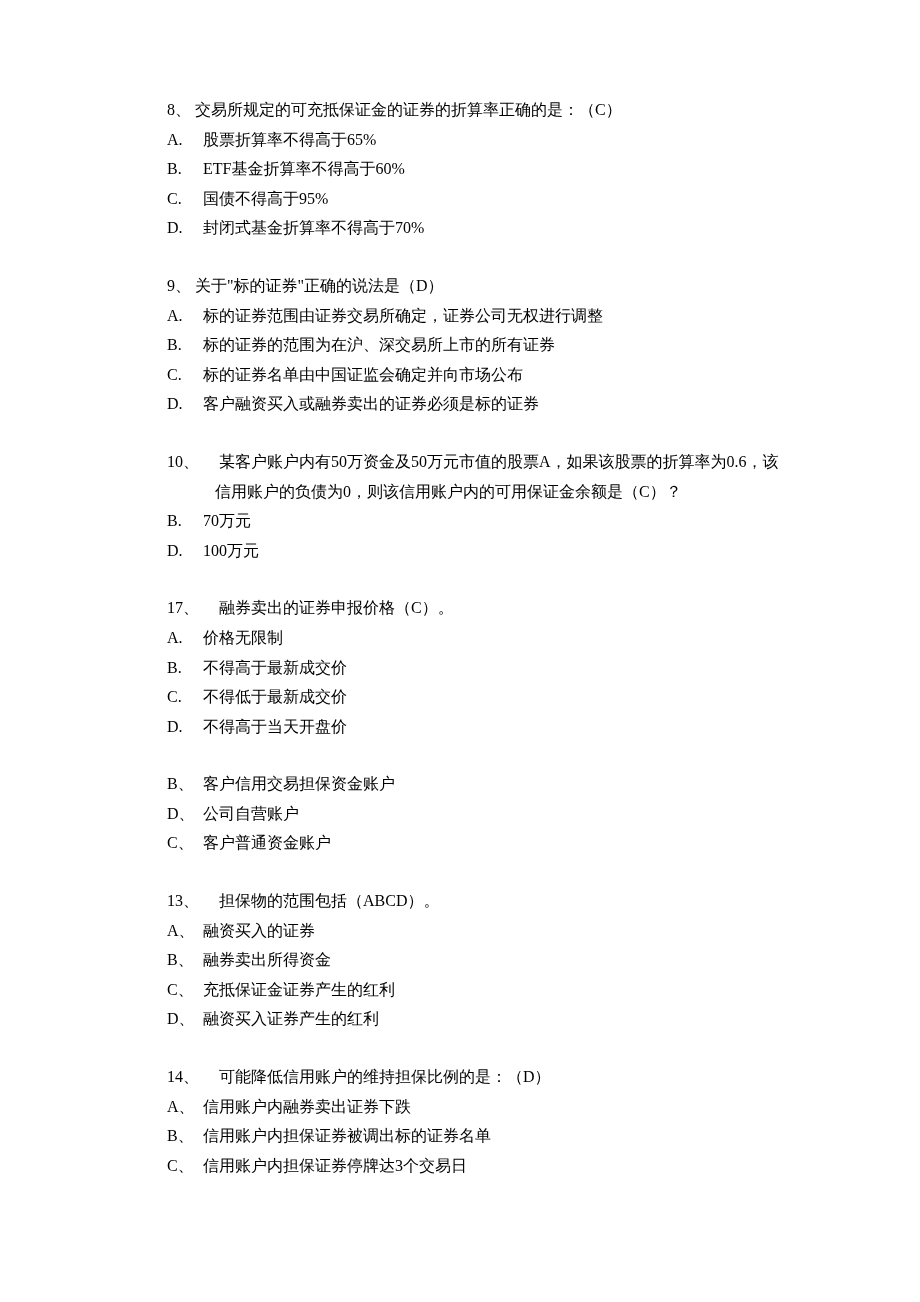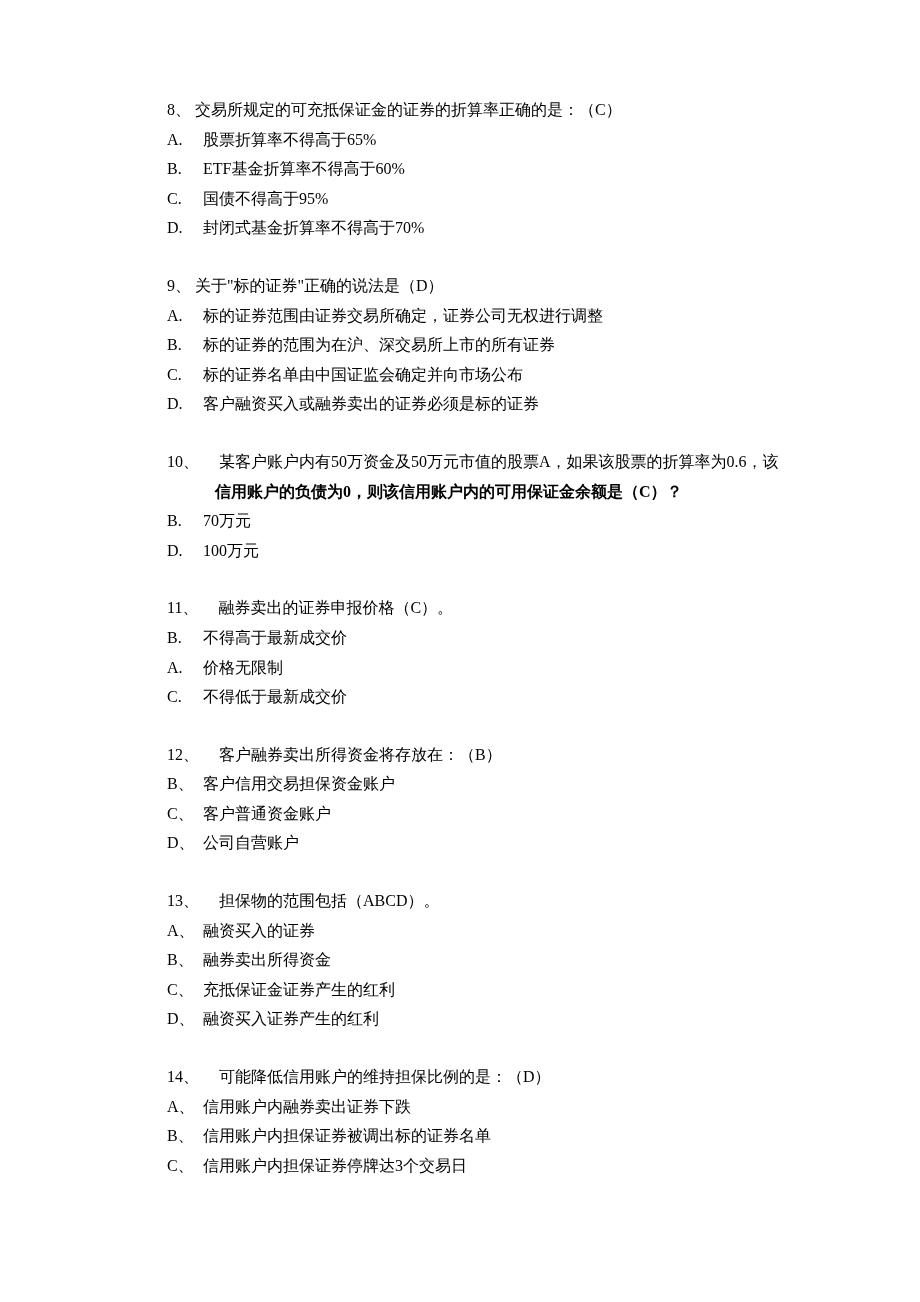--- a/index.html
+++ b/index.html
@@ -25,21 +25,20 @@
     }
     .opt {
       display: block;
     }
     .opt-letter {
       display: inline-block;
       min-width: 36px;
     }
     .q-continuation {
       padding-left: 48px;
-      font-weight: bold;
     }
   </style>
 </head>
 <body>
 
 <div class="question">
   <span class="q-line"><span class="q-num">8、</span> <span>交易所规定的可充抵保证金的证券的折算率正确的是：（C）</span></span>
   <span class="opt"><span class="opt-letter">A.</span><span>股票折算率不得高于65%</span></span>
   <span class="opt"><span class="opt-letter">B.</span><span>ETF基金折算率不得高于60%</span></span>
   <span class="opt"><span class="opt-letter">C.</span><span>国债不得高于95%</span></span>
@@ -55,31 +54,31 @@
 </div>
 
 <div class="question">
   <span class="q-line"><span class="q-num">10、</span>&nbsp;&nbsp;&nbsp;&nbsp;&nbsp;<span>某客户账户内有50万资金及50万元市值的股票A，如果该股票的折算率为0.6，该</span></span>
   <span class="q-line q-continuation">信用账户的负债为0，则该信用账户内的可用保证金余额是（C）？</span>
   <span class="opt"><span class="opt-letter">B.</span><span>70万元</span></span>
   <span class="opt"><span class="opt-letter">D.</span><span>100万元</span></span>
 </div>
 
 <div class="question">
-  <span class="q-line"><span class="q-num">11、</span>&nbsp;&nbsp;&nbsp;&nbsp;&nbsp;<span>融券卖出的证券申报价格（C）。</span></span>
+  <span class="q-line"><span class="q-num">17、</span>&nbsp;&nbsp;&nbsp;&nbsp;&nbsp;<span>融券卖出的证券申报价格（C）。</span></span>
+  <span class="opt"><span class="opt-letter">A.</span><span>价格无限制</span></span>
   <span class="opt"><span class="opt-letter">B.</span><span>不得高于最新成交价</span></span>
-  <span class="opt"><span class="opt-letter">A.</span><span>价格无限制</span></span>
   <span class="opt"><span class="opt-letter">C.</span><span>不得低于最新成交价</span></span>
+  <span class="opt"><span class="opt-letter">D.</span><span>不得高于当天开盘价</span></span>
 </div>
 
 <div class="question">
-  <span class="q-line"><span class="q-num">12、</span>&nbsp;&nbsp;&nbsp;&nbsp;&nbsp;<span>客户融券卖出所得资金将存放在：（B）</span></span>
   <span class="opt"><span class="opt-letter">B、</span><span>客户信用交易担保资金账户</span></span>
+  <span class="opt"><span class="opt-letter">D、</span><span>公司自营账户</span></span>
   <span class="opt"><span class="opt-letter">C、</span><span>客户普通资金账户</span></span>
-  <span class="opt"><span class="opt-letter">D、</span><span>公司自营账户</span></span>
 </div>
 
 <div class="question">
   <span class="q-line"><span class="q-num">13、</span>&nbsp;&nbsp;&nbsp;&nbsp;&nbsp;<span>担保物的范围包括（ABCD）。</span></span>
   <span class="opt"><span class="opt-letter">A、</span><span>融资买入的证券</span></span>
   <span class="opt"><span class="opt-letter">B、</span><span>融券卖出所得资金</span></span>
   <span class="opt"><span class="opt-letter">C、</span><span>充抵保证金证券产生的红利</span></span>
   <span class="opt"><span class="opt-letter">D、</span><span>融资买入证券产生的红利</span></span>
 </div>
 

